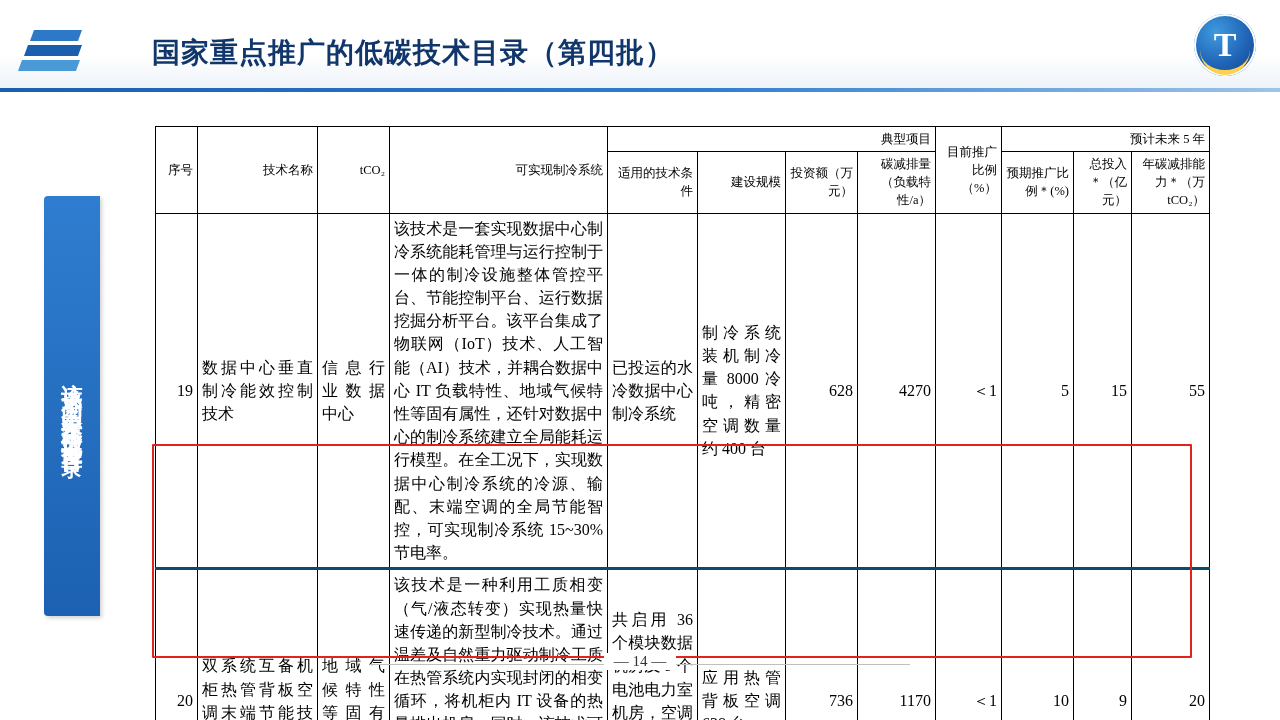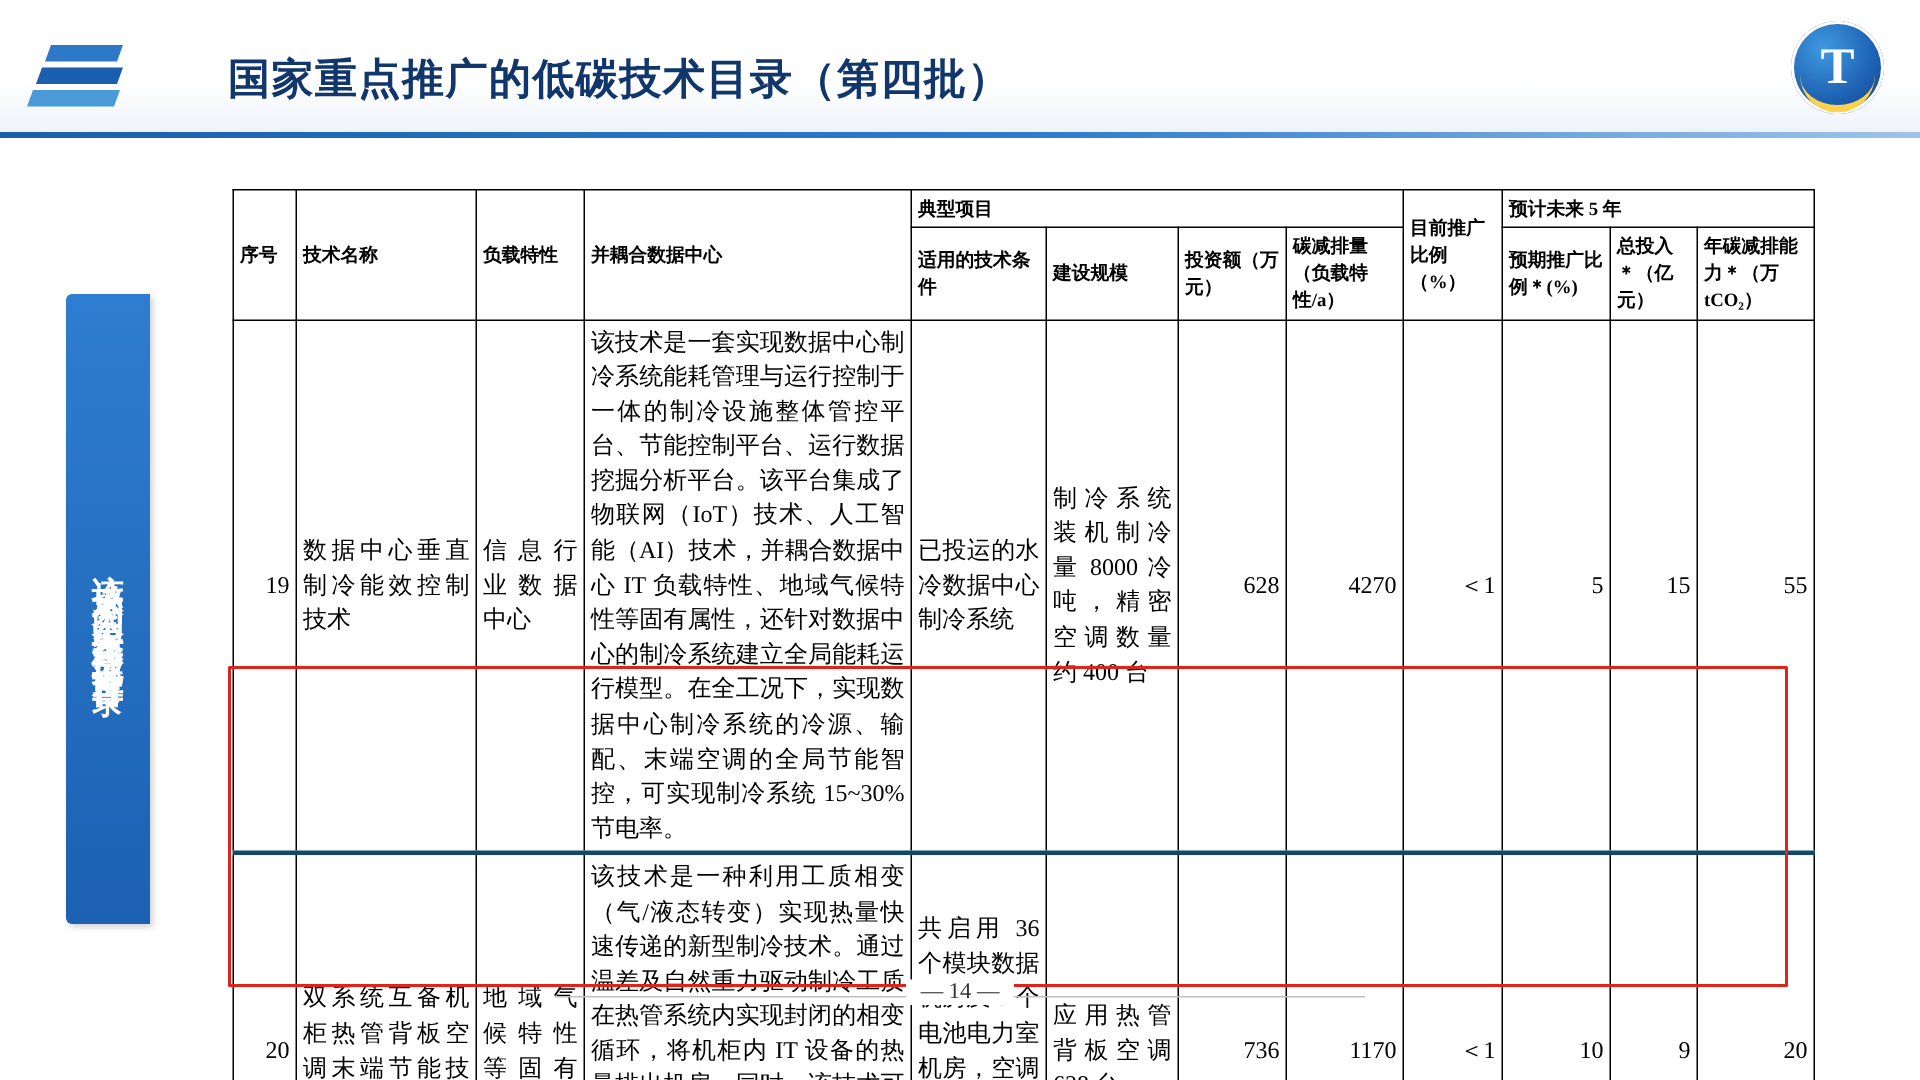--- a/index.html
+++ b/index.html
@@ -137,22 +137,22 @@
     color: #000000;
   }
   table.doc th, table.doc td {
     border: 1px solid #000000;
     padding: 3px 4px;
     vertical-align: middle;
     font-size: 16px;
     line-height: 1.45;
   }
   table.doc th {
-    text-align: left;
-    font-weight: bold;
+    text-align: right;
+    font-weight: normal;
     font-size: 12.5px;
   }
   .c-center { text-align: right; }
   .c-just {
     text-align: justify;
     text-justify: inter-ideograph;
     font-size: 12px;
     line-height: 1.5;
   }
 
@@ -233,22 +233,22 @@
       <col style="width:78px">
       <col style="width:66px">
       <col style="width:72px">
       <col style="width:58px">
       <col style="width:78px">
     </colgroup>
     <thead>
       <tr>
         <th rowspan="2">序号</th>
         <th rowspan="2">技术名称</th>
-        <th rowspan="2">负载特性</th>
-        <th rowspan="2">并耦合数据中心</th>
+        <th rowspan="2">tCO₂</th>
+        <th rowspan="2">可实现制冷系统</th>
         <th colspan="4">典型项目</th>
         <th rowspan="2">目前推广比例（%）</th>
         <th colspan="3">预计未来 5 年</th>
       </tr>
       <tr>
         <th>适用的技术条件</th>
         <th>建设规模</th>
         <th>投资额（万元）</th>
         <th>碳减排量（负载特性/a）</th>
         <th>预期推广比例＊(%)</th>

